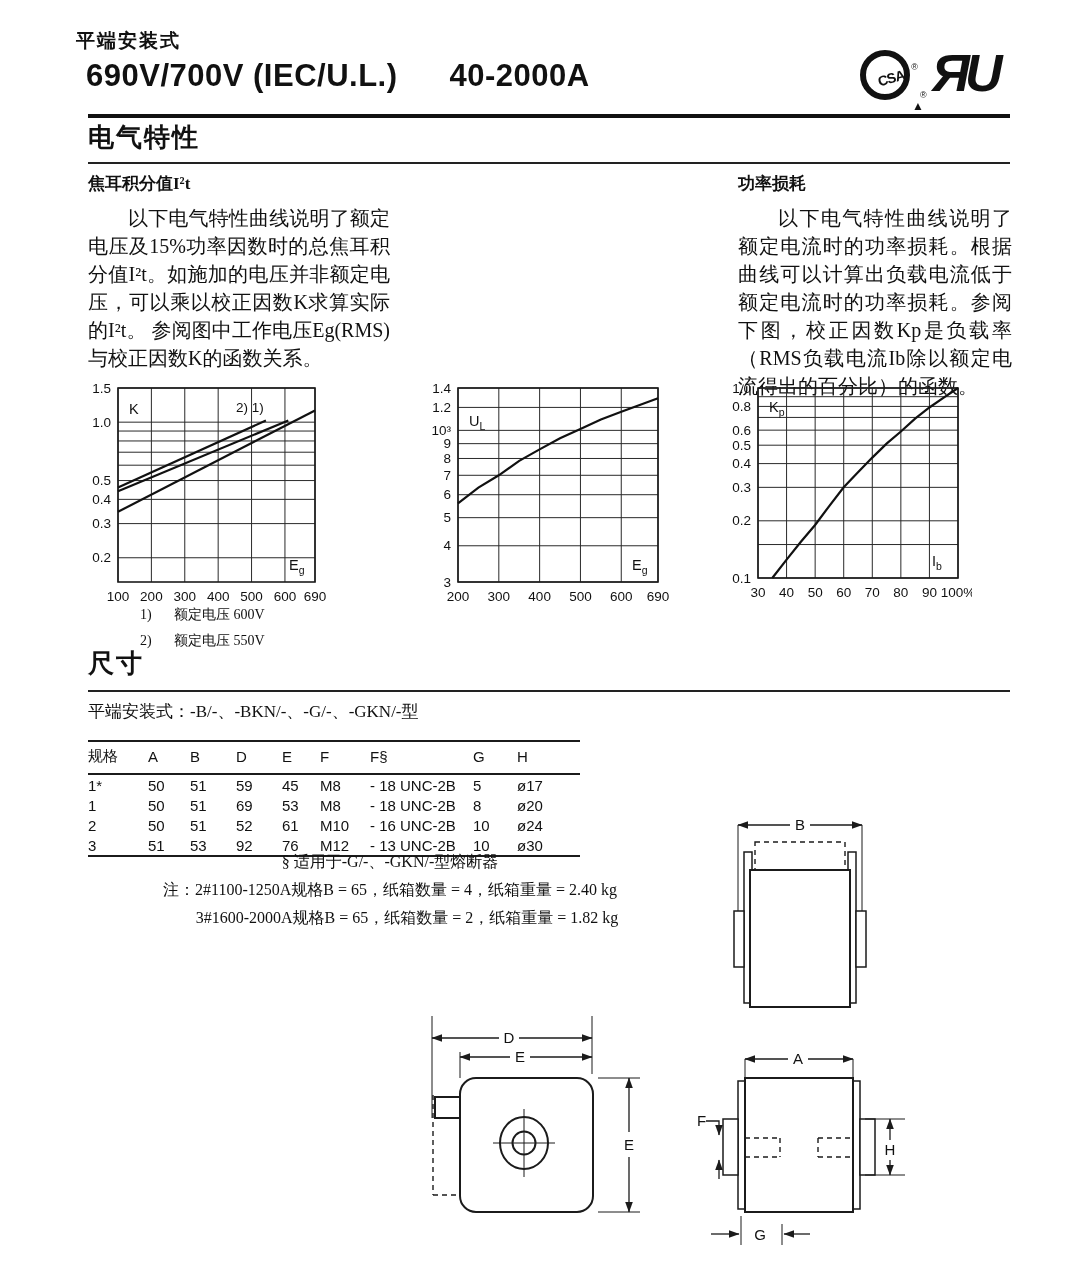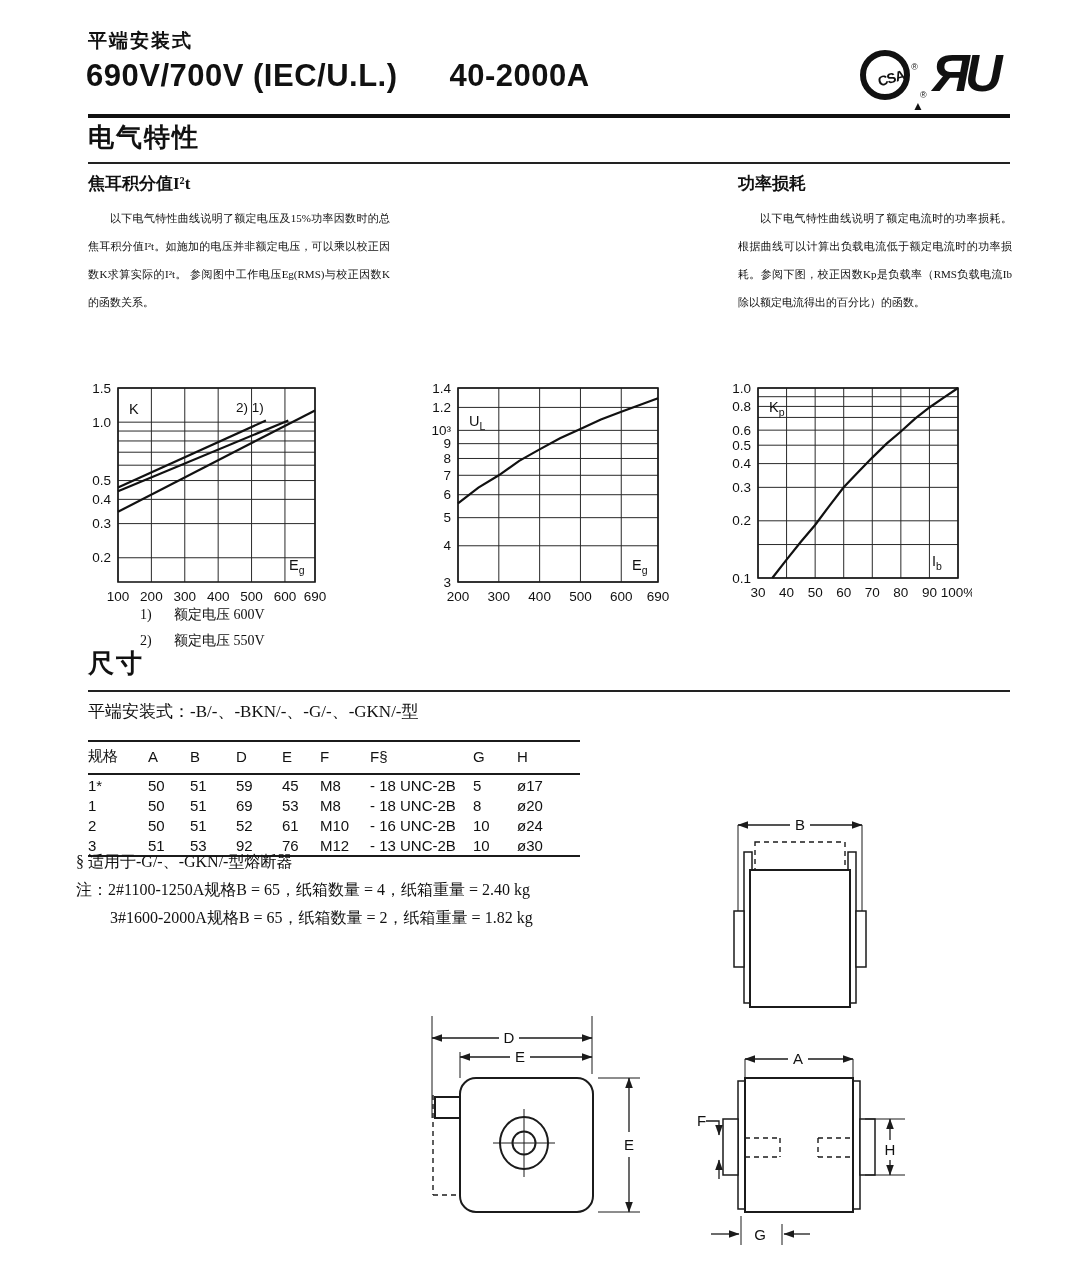--- a/index.html
+++ b/index.html
@@ -1,21 +1,21 @@
 <!DOCTYPE html>
 <html><head>
 <meta charset="utf-8">
 <style>
   html,body{margin:0;padding:0;background:#e8e8e8;}
   .page{position:relative;width:1077px;height:1274px;background:#ffffff;
         font-family:"Liberation Serif","DejaVu Serif",serif;color:#111;overflow:hidden;}
   .abs{position:absolute;}
 
   
-  #hdr-sub{left:88px;top:28px;font-size:19px;font-weight:bold;letter-spacing:2px;}
+  #hdr-sub{left:76px;top:28px;font-size:19px;font-weight:bold;letter-spacing:2px;}
   #hdr-title{left:86px;top:58px;font-family:"Liberation Sans","DejaVu Sans",sans-serif;
              font-size:31px;font-weight:bold;letter-spacing:0.5px;}
   #hdr-amps{margin-left:52px;}
   #rule-top{left:88px;top:114px;width:922px;height:4px;background:#111;}
 
   
   .csa{left:860px;top:50px;width:60px;height:58px;}
   .csa-ring{position:absolute;left:0;top:0;width:50px;height:50px;border:6px solid #111;
             border-radius:50%;box-sizing:border-box;}
   .csa-txt{position:absolute;left:4px;top:14px;width:42px;text-align:center;
@@ -32,21 +32,21 @@
   #h-elec{left:88px;top:120px;}
   #rule-elec{left:88px;top:162px;width:922px;height:2px;background:#222;}
   #h-dim{left:88px;top:646px;}
   #rule-dim{left:88px;top:690px;width:922px;height:2px;background:#222;}
   #dim-sub{left:88px;top:700px;font-size:17px;}
 
   
   .col{top:172px;width:302px;}
   #col1{left:88px;} #col2{left:420px;} #col3{left:738px;width:274px;}
   .col h3{margin:0 0 9px 0;font-size:17px;font-weight:bold;}
-  .col p{margin:0;font-size:11px;line-height:28px;text-align:justify;text-indent:2em;}
+  .col p{margin:0;font-size:20px;line-height:28px;text-align:justify;text-indent:2em;}
 
   
   .chart{position:absolute;}
   #chart1{left:82px;top:380px;} #chart2{left:422px;top:380px;} #chart3{left:722px;top:380px;}
   .tick{font-family:"Liberation Sans","DejaVu Sans",sans-serif;font-size:13.5px;fill:#111;}
   .axl{font-family:"Liberation Sans","DejaVu Sans",sans-serif;font-size:14.5px;fill:#111;}
   .sub{font-size:10.5px;}
 
   
   #legend{left:140px;top:602px;}
@@ -56,21 +56,21 @@
   
   #spec-table{left:88px;top:740px;}
   #spec-table table{border-collapse:collapse;width:492px;table-layout:fixed;
       font-family:"Liberation Sans","DejaVu Sans",sans-serif;font-size:15px;
       border-top:2.5px solid #1b1b1b;border-bottom:2.5px solid #1b1b1b;}
   #spec-table thead tr{border-bottom:2px solid #1b1b1b;}
   #spec-table th{font-weight:normal;text-align:left;padding:5px 0 7px 0;}
   #spec-table td{text-align:left;padding:1.5px 0;}
 
   
-  #notes{left:76px;top:848px;width:580px;}
+  #notes{left:100px;top:848px;width:580px;text-align:center;}
   .note{font-size:16px;line-height:28px;}
   .note-indent{padding-left:34px;}
   .note-metric{font-family:"Liberation Sans","DejaVu Sans",sans-serif;font-size:15px;padding-top:3px;}
 
   
   svg.draw{position:absolute;}
   #draw-front{left:698px;top:806px;} #draw-end{left:402px;top:1010px;} #draw-side{left:683px;top:1040px;}
   .dim{stroke:#1b1b1b;stroke-width:1.3;fill:none;}
   .thin{stroke:#1b1b1b;stroke-width:1;fill:none;}
   .dashed{fill:none;stroke:#1b1b1b;stroke-width:1.4;stroke-dasharray:5,4;}

